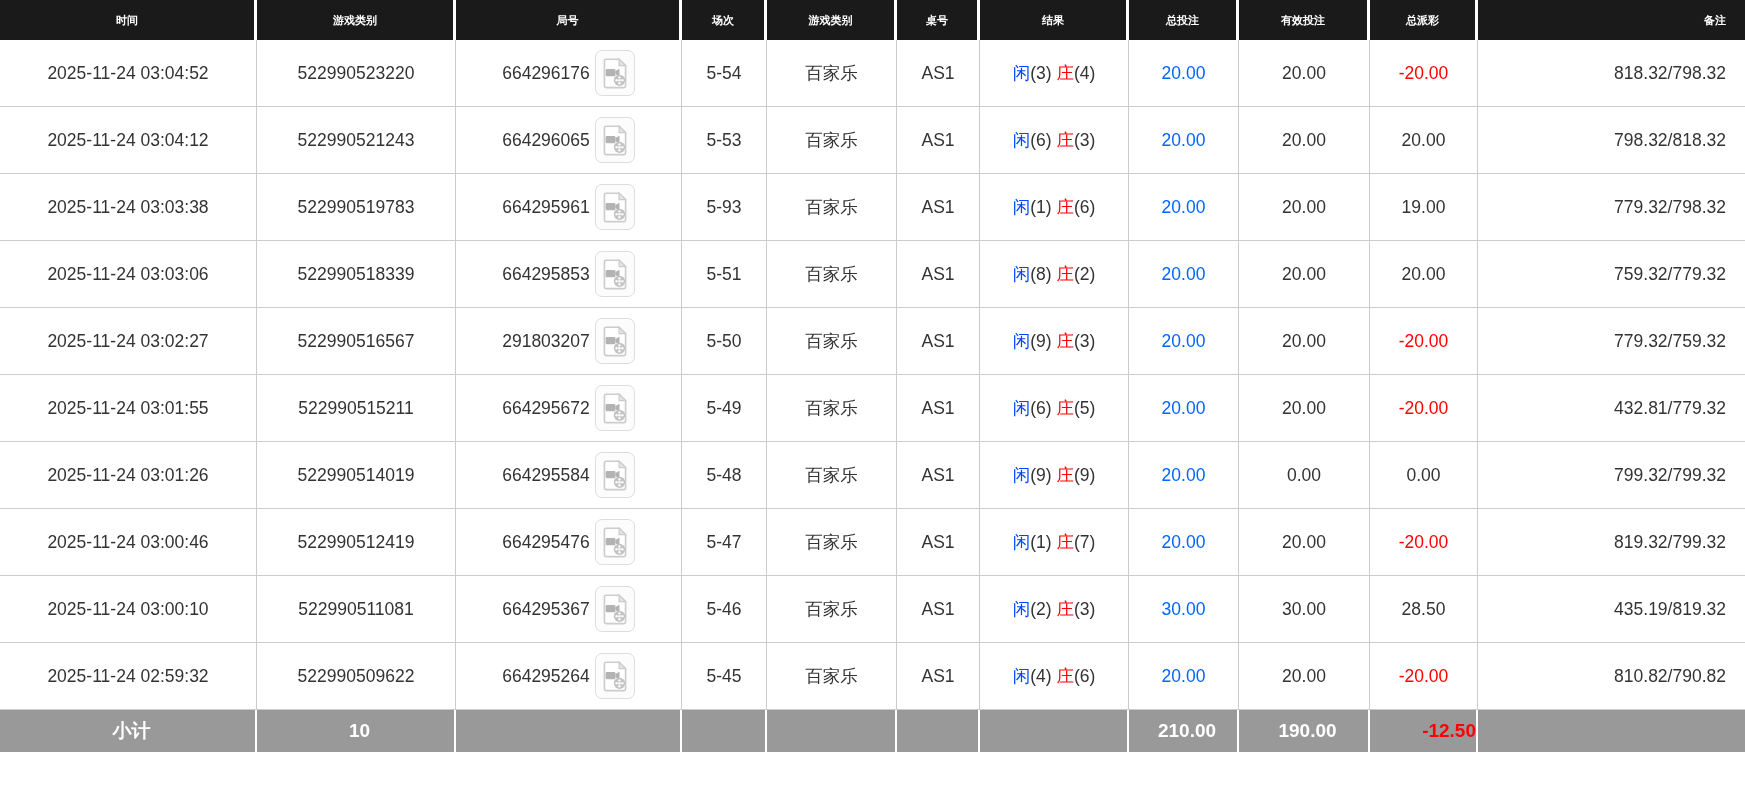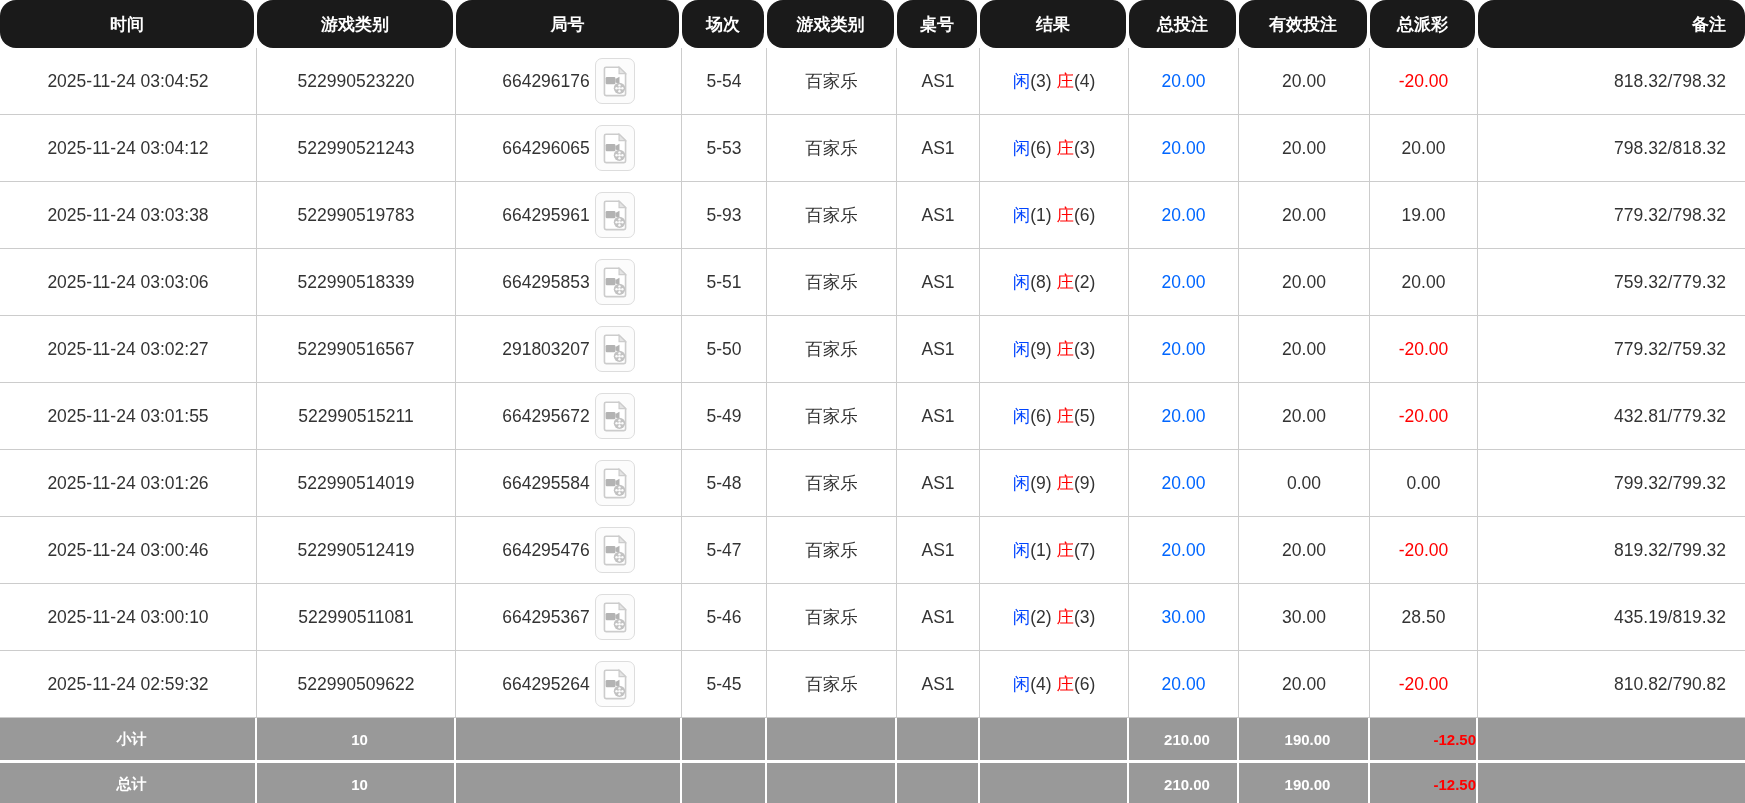--- a/index.html
+++ b/index.html
@@ -2,23 +2,22 @@
 <html style="--header-bg: #1a1a1a; --footer-bg: #999999; --accent-blue: #0066ff; --player-blue: #0044ff; --banker-red: #ff0000; --negative-red: #ff0000;"><head>
 <meta charset="utf-8">
 <style>
   html,body { margin:0; padding:0; background:#fff; }
   body { width:1745px; font-family:"Liberation Sans","DejaVu Sans",sans-serif; }
   table { border-collapse:separate; border-spacing:0; table-layout:fixed; width:1745px; }
   th,td { box-sizing:border-box; padding:0; overflow:hidden; white-space:nowrap; }
 
   thead th {
     background:var(--header-bg,#1a1a1a); color:#fff; font-weight:bold;
-    font-size:17px; height:48px; text-align:center;
+    font-size:11px; height:40px; text-align:center;
     border-right:3px solid #fff;
-    border-radius:16px;
   }
   thead th:last-child { border-right:none; }
 
   tbody td {
     height:67px; text-align:center; font-size:17.5px; color:#333;
     border-right:1px solid #ccc; border-bottom:1px solid #ccc; background:#fff;
   }
   tbody td:last-child { border-right:none; }
 
   td.col-remark, th.col-remark { text-align:right; padding-right:19px; }
@@ -31,21 +30,21 @@
 
   .video-btn {
     display:inline-flex; align-items:center; justify-content:center;
     width:40px; height:46px; margin-left:5px; vertical-align:middle;
     background:#fcfcfc; border:1px solid #ddd; border-radius:7px; cursor:pointer;
   }
   .round-no { vertical-align:middle; }
 
   tfoot td {
     background:var(--footer-bg,#999999); color:#fff; font-weight:bold;
-    font-size:15px; height:45px; text-align:center;
+    font-size:19px; height:45px; text-align:center;
     border-right:2px solid #fff; border-bottom:3px solid #fff;padding-left:8px;
   }
   tfoot tr:last-child td { height:44px; border-bottom:2px solid #fff; }
   tfoot td:last-child { border-right:none; }
   tfoot td.col-remark { padding-right:28px; }
   tfoot .neg { color:#ff0000;text-align:right; }
 </style>
 </head>
 <body>
 
@@ -347,27 +346,14 @@
         <td class="col-round_no"></td>
         <td class="col-session"></td>
         <td class="col-game_type"></td>
         <td class="col-table_no"></td>
         <td class="col-result"></td>
         <td class="col-total_bet">210.00</td>
         <td class="col-valid_bet">190.00</td>
         <td class="col-payout neg">-12.50</td>
         <td class="col-remark"></td>
       </tr>
-      <tr>
-        <td class="col-time">总计</td>
-        <td class="col-bet_no">10</td>
-        <td class="col-round_no"></td>
-        <td class="col-session"></td>
-        <td class="col-game_type"></td>
-        <td class="col-table_no"></td>
-        <td class="col-result"></td>
-        <td class="col-total_bet">210.00</td>
-        <td class="col-valid_bet">190.00</td>
-        <td class="col-payout neg">-12.50</td>
-        <td class="col-remark"></td>
-      </tr>
     </tfoot>
 </table>
 
 </body></html>

